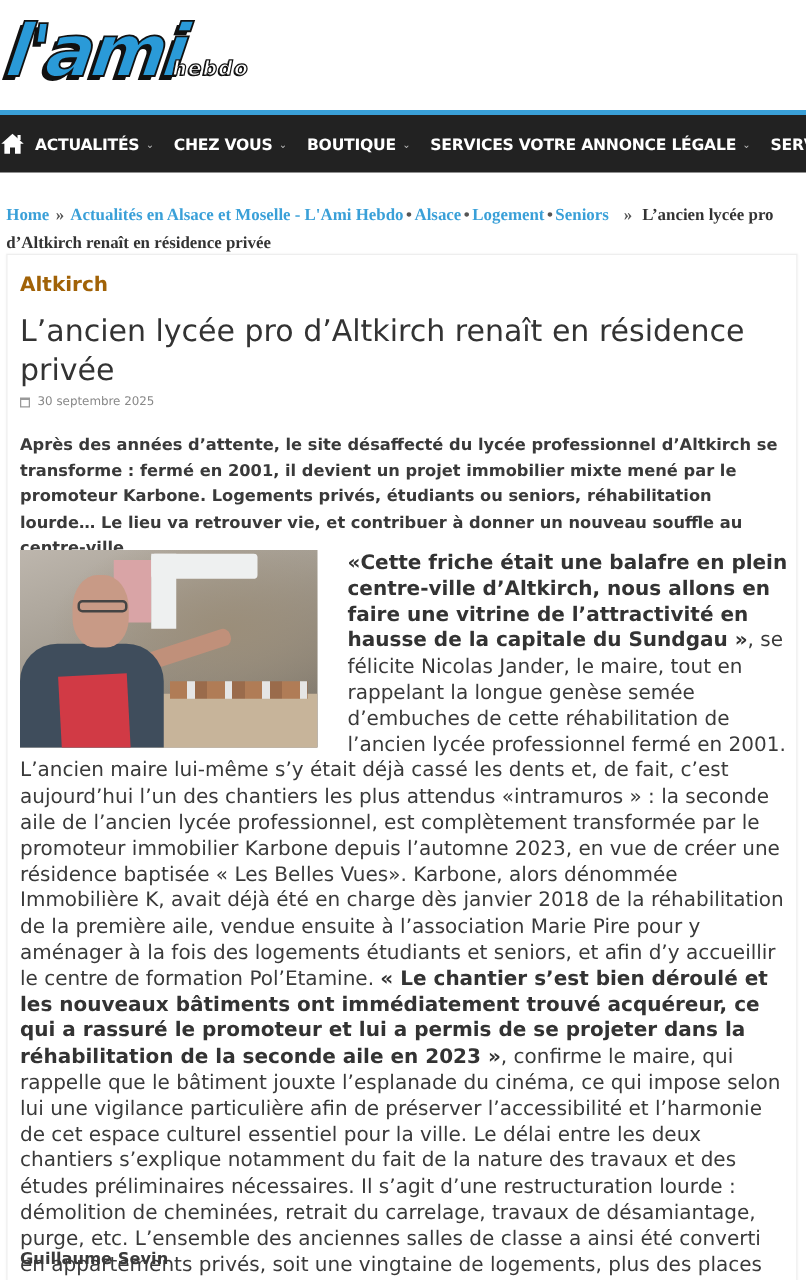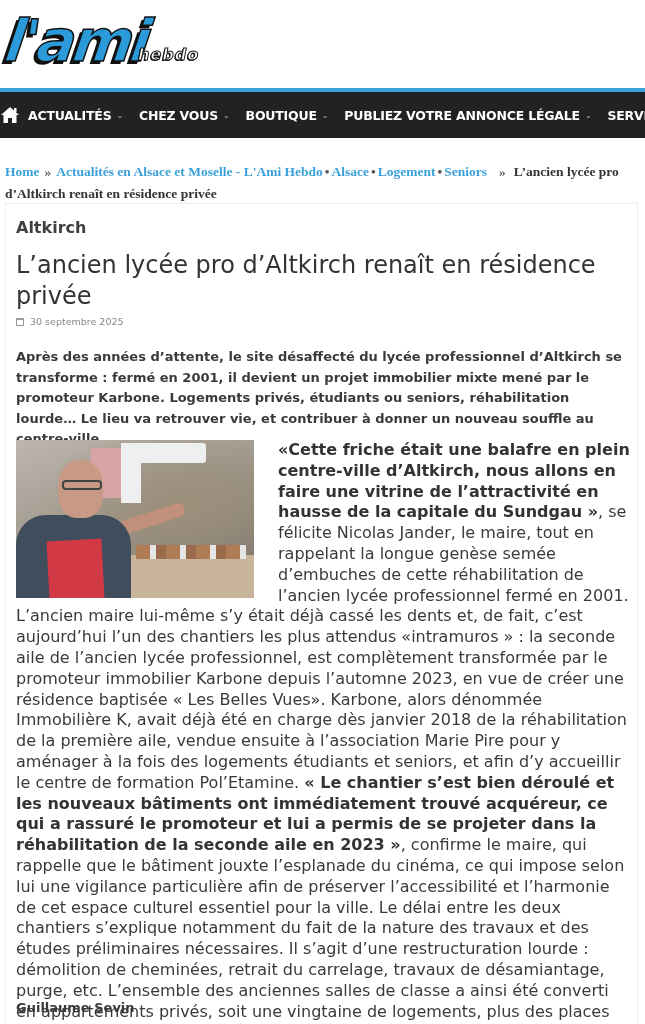--- a/index.html
+++ b/index.html
@@ -49,21 +49,21 @@
   .breadcrumb .sep { color: #555; margin: 0 5px; }
   .breadcrumb .dot { color: #555; margin: 0 2px; }
 
   
   .card {
     position: absolute; top: 203px; left: 5px; width: 633px; height: 830px;
     background: #fff; border: 1px solid #eeeeee; box-shadow: 0 0 2px rgba(0,0,0,0.04);
   }
   .category {
     position: absolute; top: 218px; left: 16px;
-    color: #404040; font-weight: bold; font-size: 16px; font-family: "DejaVu Sans", sans-serif;
+    color: #a16207; font-weight: bold; font-size: 16px; font-family: "DejaVu Sans", sans-serif;
   }
   .title {
     position: absolute; top: 250px; left: 16px; width: 610px;
     font-family: "DejaVu Sans", sans-serif; font-size: 24px; line-height: 31px; color: #333; font-weight: normal;
   }
   .meta {
     position: absolute; top: 316px; left: 16px; font-size: 9.5px; color: #888;
     display: flex; align-items: center;
   }
   .meta .cal { width: 8px; height: 8px; border: 1px solid #999; border-top-width: 2px; margin-right: 6px; }
@@ -125,21 +125,21 @@
   </div>
   <div class="nav-item">
     <span>CHEZ VOUS</span>
     <span class="chev">⌄</span>
   </div>
   <div class="nav-item">
     <span>BOUTIQUE</span>
     <span class="chev">⌄</span>
   </div>
   <div class="nav-item">
-    <span>PUBLIEZ VOTRE ANNONCE LÉGALE</span>
+    <span>SERVICES VOTRE ANNONCE LÉGALE</span>
     <span class="chev">⌄</span>
   </div>
   <div class="nav-item">
     <span>SERVICES</span>
   </div>
 </nav>
 
 <div class="breadcrumb">
   <a>Home</a><span class="sep">»</span><a>Actualités en Alsace et Moselle - L'Ami Hebdo</a><span class="dot">•</span><a>Alsace</a><span class="dot">•</span><a>Logement</a><span class="dot">•</span><a>Seniors</a><span class="sep" style="margin-left:12px;margin-right:8px;">»</span><span>L’ancien lycée pro d’Altkirch renaît en résidence privée</span>
 </div>

